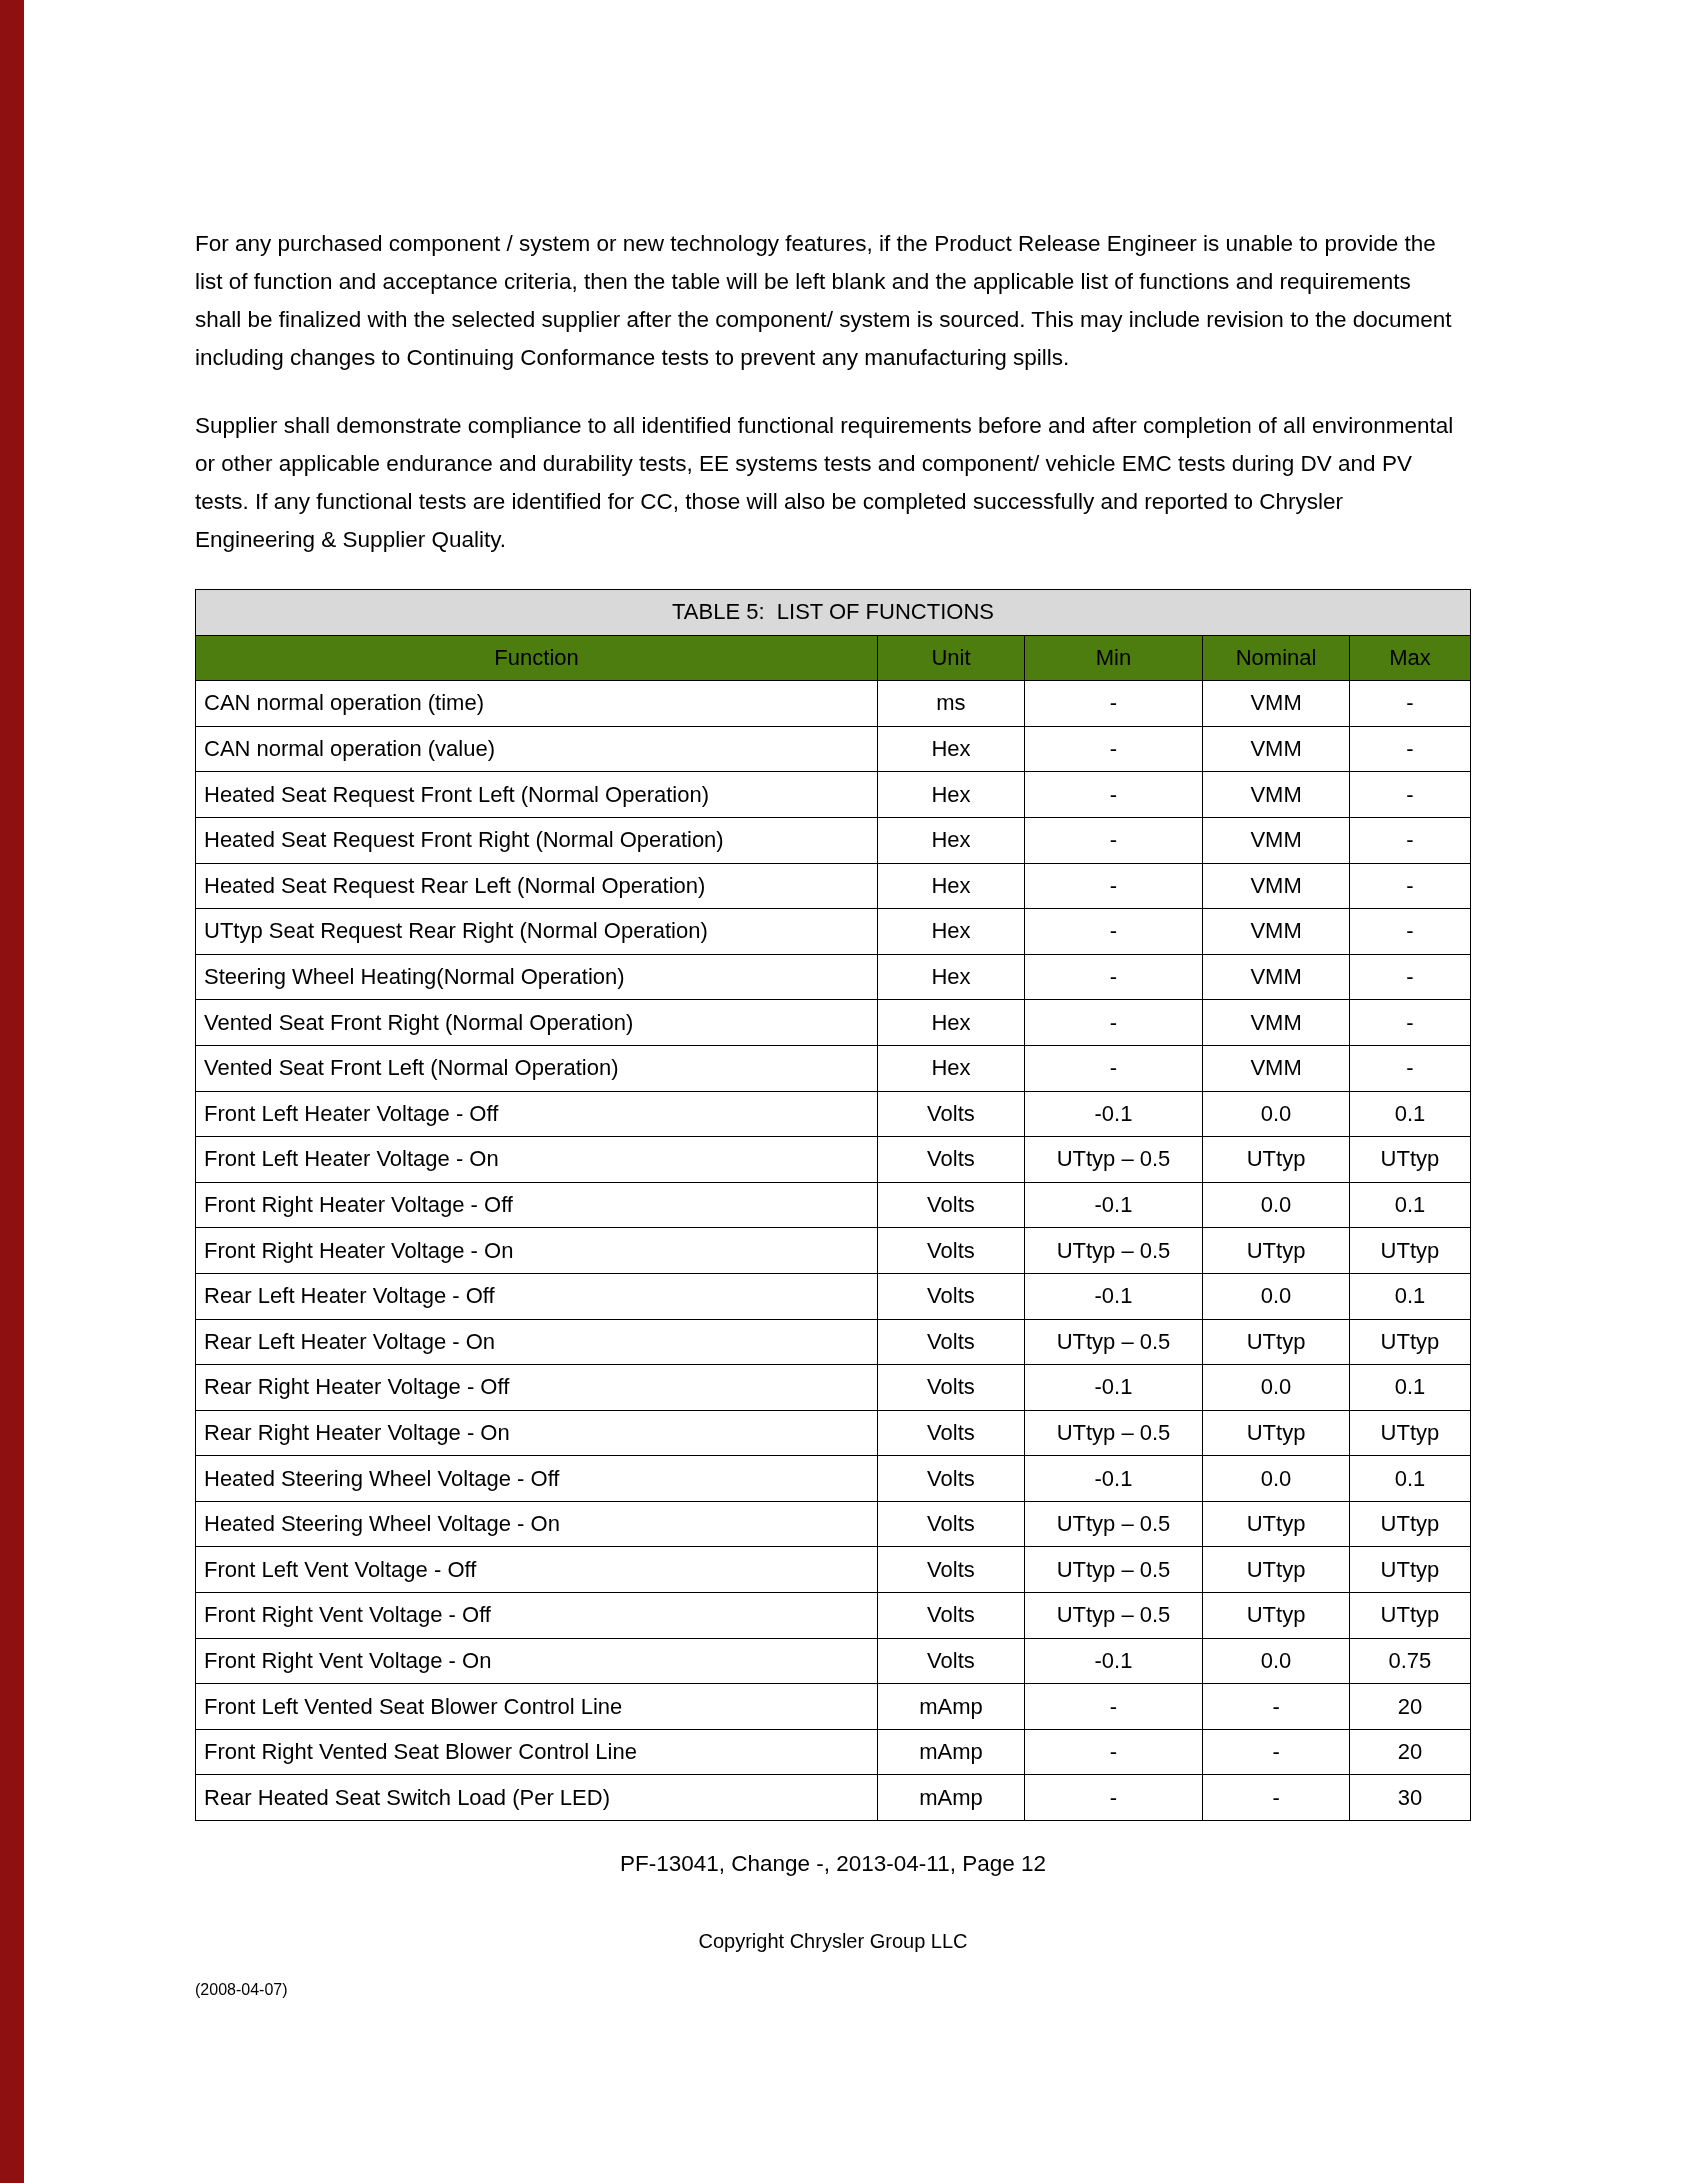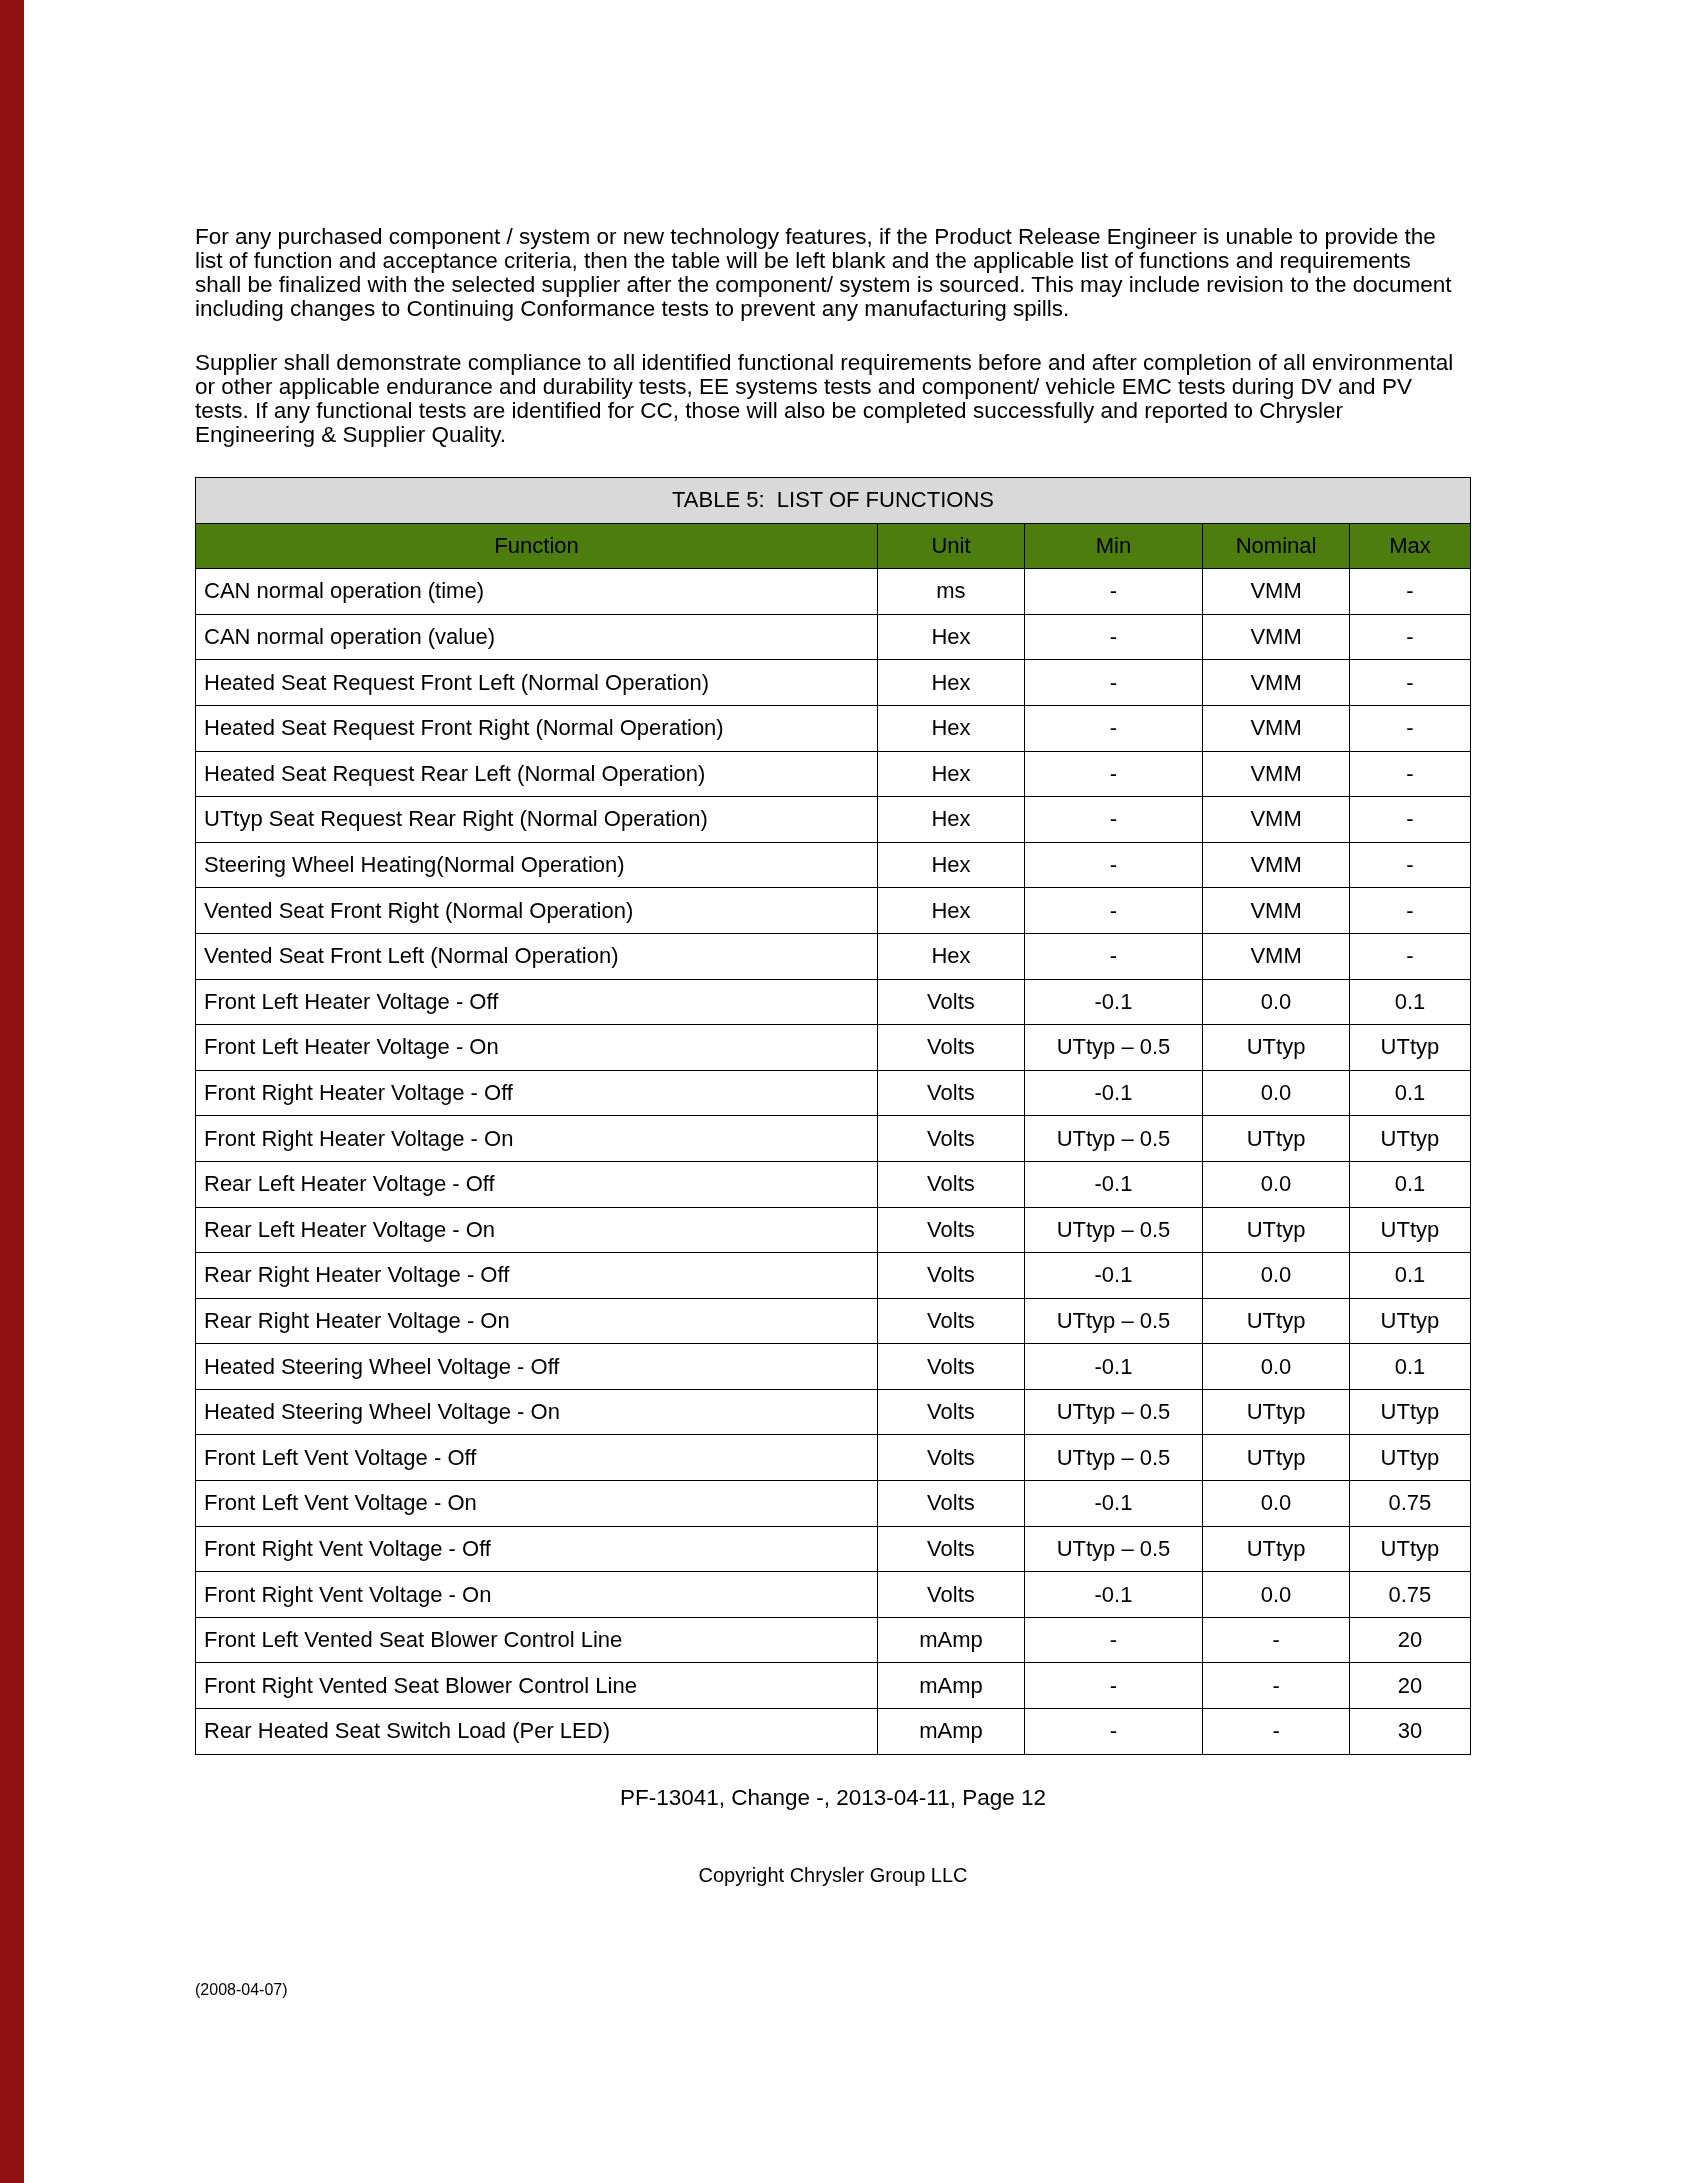--- a/index.html
+++ b/index.html
@@ -18,21 +18,21 @@
     width:24px;height:100%;
   }
   .content{
     position:absolute;
     left:195px;
     top:225px;
     width:1276px;
   }
   .para{
     font-size:22.5px;
-    line-height:24px;
+    line-height:38px;
     margin:0 9px 30px 0;
     text-align:left;
   }
   table.func-table{
     border-collapse:collapse;
     width:100%;
     margin-top:5.3px;
     table-layout:fixed;
     padding-left:32px;
   }
@@ -247,27 +247,20 @@
             <td class="cell-center">UTtyp</td>
           </tr>
           <tr>
             <td class="cell-left">Front Left Vent Voltage - Off</td>
             <td class="cell-center">Volts</td>
             <td class="cell-center">UTtyp – 0.5</td>
             <td class="cell-center">UTtyp</td>
             <td class="cell-center">UTtyp</td>
           </tr>
           <tr>
-            <td class="cell-left">Front Left Vent Voltage - On</td>
-            <td class="cell-center">Volts</td>
-            <td class="cell-center">-0.1</td>
-            <td class="cell-center">0.0</td>
-            <td class="cell-center">0.75</td>
-          </tr>
-          <tr>
             <td class="cell-left">Front Right Vent Voltage - Off</td>
             <td class="cell-center">Volts</td>
             <td class="cell-center">UTtyp – 0.5</td>
             <td class="cell-center">UTtyp</td>
             <td class="cell-center">UTtyp</td>
           </tr>
           <tr>
             <td class="cell-left">Front Right Vent Voltage - On</td>
             <td class="cell-center">Volts</td>
             <td class="cell-center">-0.1</td>

